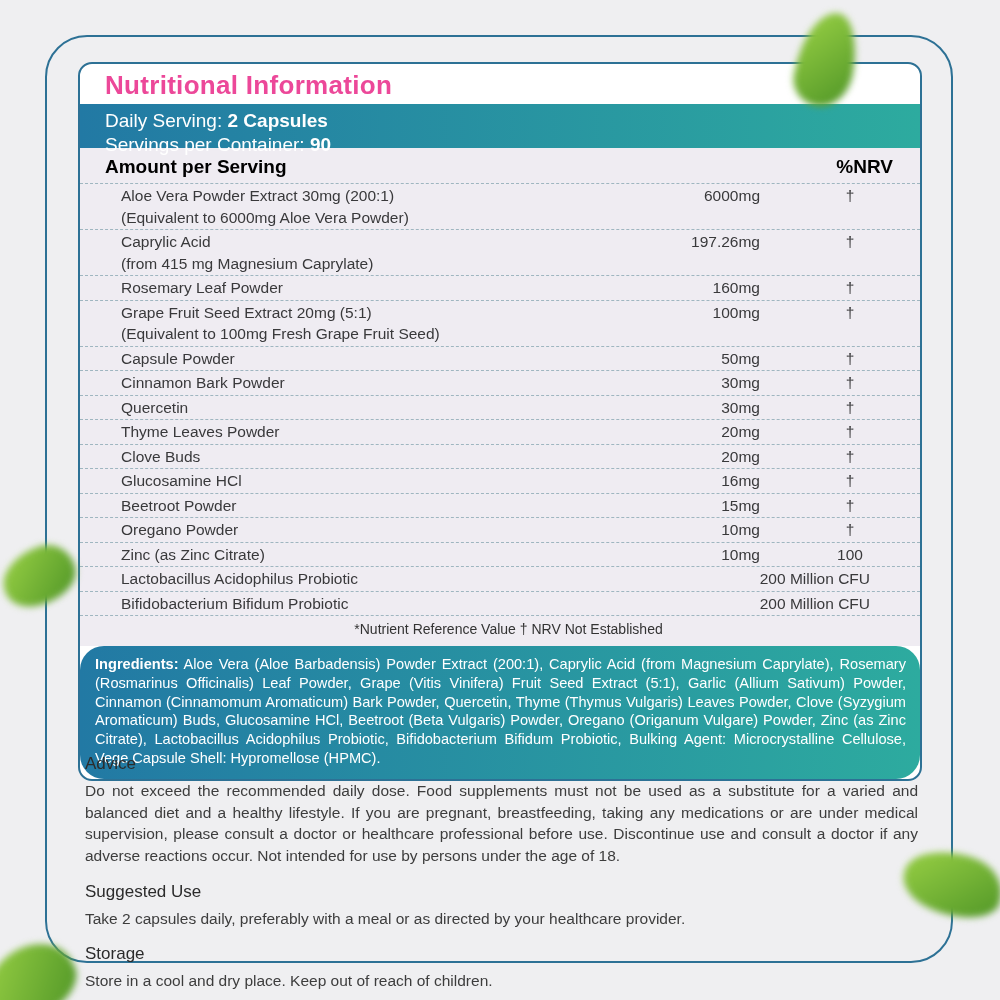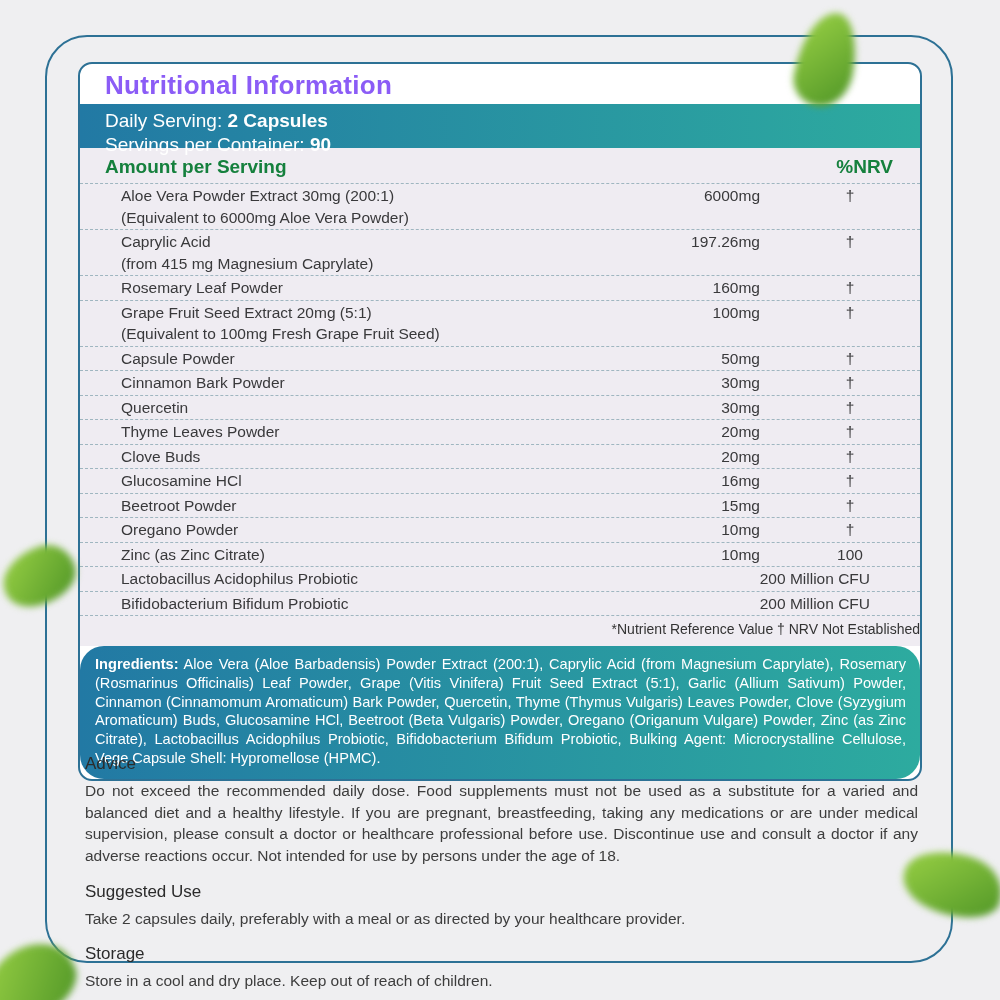--- a/index.html
+++ b/index.html
@@ -27,54 +27,54 @@
     background:#ffffff;
     border:2px solid var(--border-blue,#2d7195);
     border-radius:14px;
     overflow:hidden;
     z-index:2;
   }
   .card-title {
     padding:6px 32px 4px 25px;
     font-size:26px; font-weight:bold;
     letter-spacing:.3px;
-    color:#8b5cf6;
+    color:#ec4899;
     line-height:30px;
   }
   .serving-band {
     height:44px;
     background:linear-gradient(90deg, var(--accent-blue,#2279a4), var(--accent-teal,#2dab9f));
     color:#ffffff;
     padding:5px 0 0 25px;
     font-size:19px; line-height:24px;
   }
   .serving-band b { font-weight:bold; }
 
   .table-area { background:#efecf2; }
   .table-header {
     display:flex; justify-content:space-between; align-items:flex-end;
     padding:8px 27px 5px 25px;
-    font-size:19px; font-weight:bold; color:#15803d;
+    font-size:19px; font-weight:bold; color:#000000;
     border-bottom:1.5px dashed #9fb6c0;
   }
   .row {
     display:flex; align-items:flex-start;
     border-bottom:1.5px dashed #9fb6c0;
     font-size:15.5px; color:#39393b;
     padding:1px 16px;
     line-height:21.5px;
   }
   .cell-name { flex:1; padding-left:25px; }
   .cell-sub  { }
   .cell-amount { width:150px; text-align:right; flex:none; }
   .cell-nrv { width:144px; flex:none; text-align:center; padding-left:36px; }
   .cell-wide { width:294px; flex:none; text-align:right; padding-right:34px; }
 
   .footnote {
-    text-align:right;
+    text-align:center;
     font-size:14px; color:#333;
     padding:5px 0 9px 17px;
   }
 
   .ingredients-box {
     background:linear-gradient(90deg, var(--accent-blue,#2176a3), var(--accent-teal,#33b1a5));
     border-radius:24px;
     color:#ffffff;
     padding:9px 14px 11px 15px;
     font-size:14.6px; line-height:18.8px;

